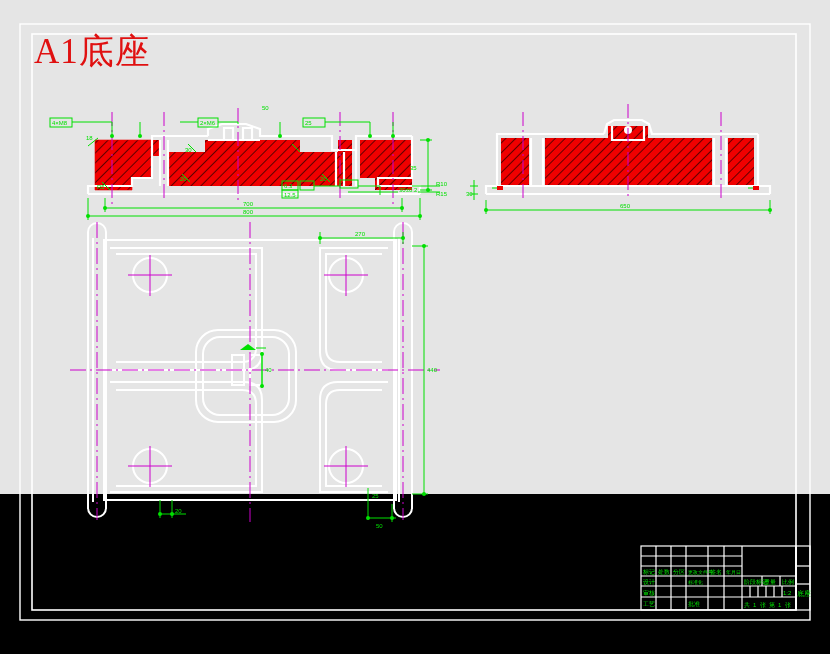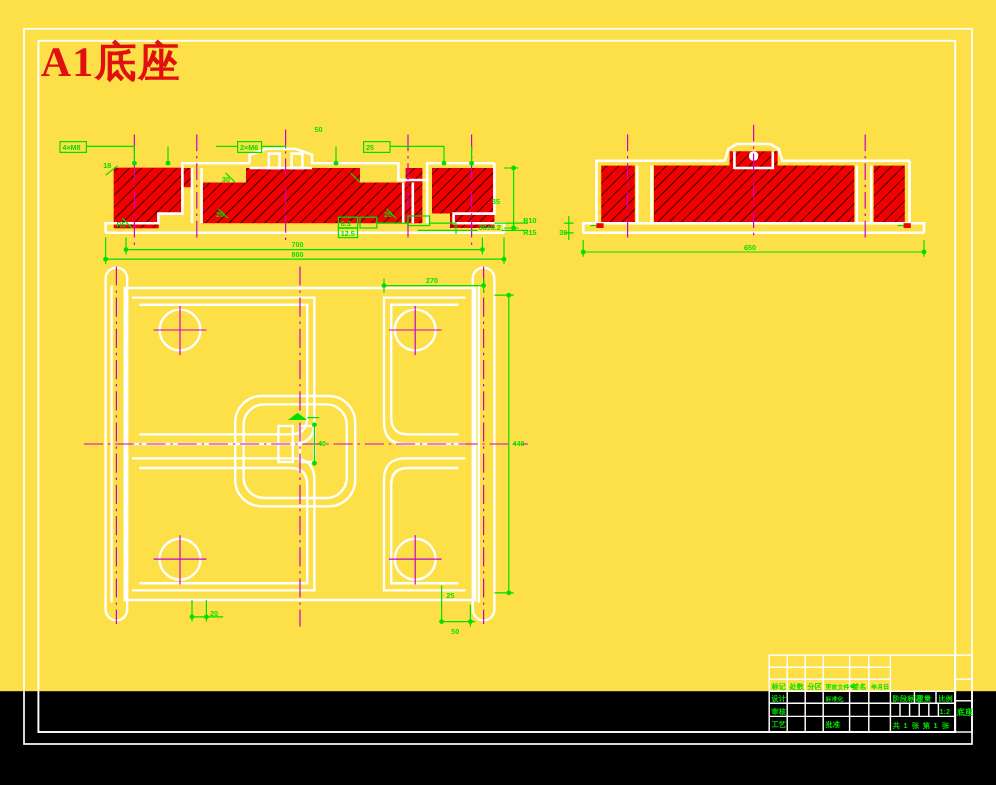--- a/index.html
+++ b/index.html
@@ -1,18 +1,18 @@
 <!DOCTYPE html>
 <html><head>
 <meta charset="utf-8">
 <style>
   html,body{margin:0;padding:0;background:#000;}
   body{width:830px;height:654px;overflow:hidden;
        font-family:"Liberation Sans",sans-serif;}
-  #stage{position:relative;width:830px;height:576px;background:#fde047;font-weight:bold;}
+  #stage{position:relative;width:830px;height:494px;background:#e5e5e5;}
   svg.cad{position:absolute;left:0;top:0;width:830px;height:654px;display:block;}
   .ttl{position:absolute;left:34px;top:34px;color:#e01010;
        font-family:"Liberation Serif",serif;font-size:35px;line-height:1;
        letter-spacing:1px;white-space:nowrap;}
 </style>
 </head>
 <body>
 
 <div id="stage">
 

